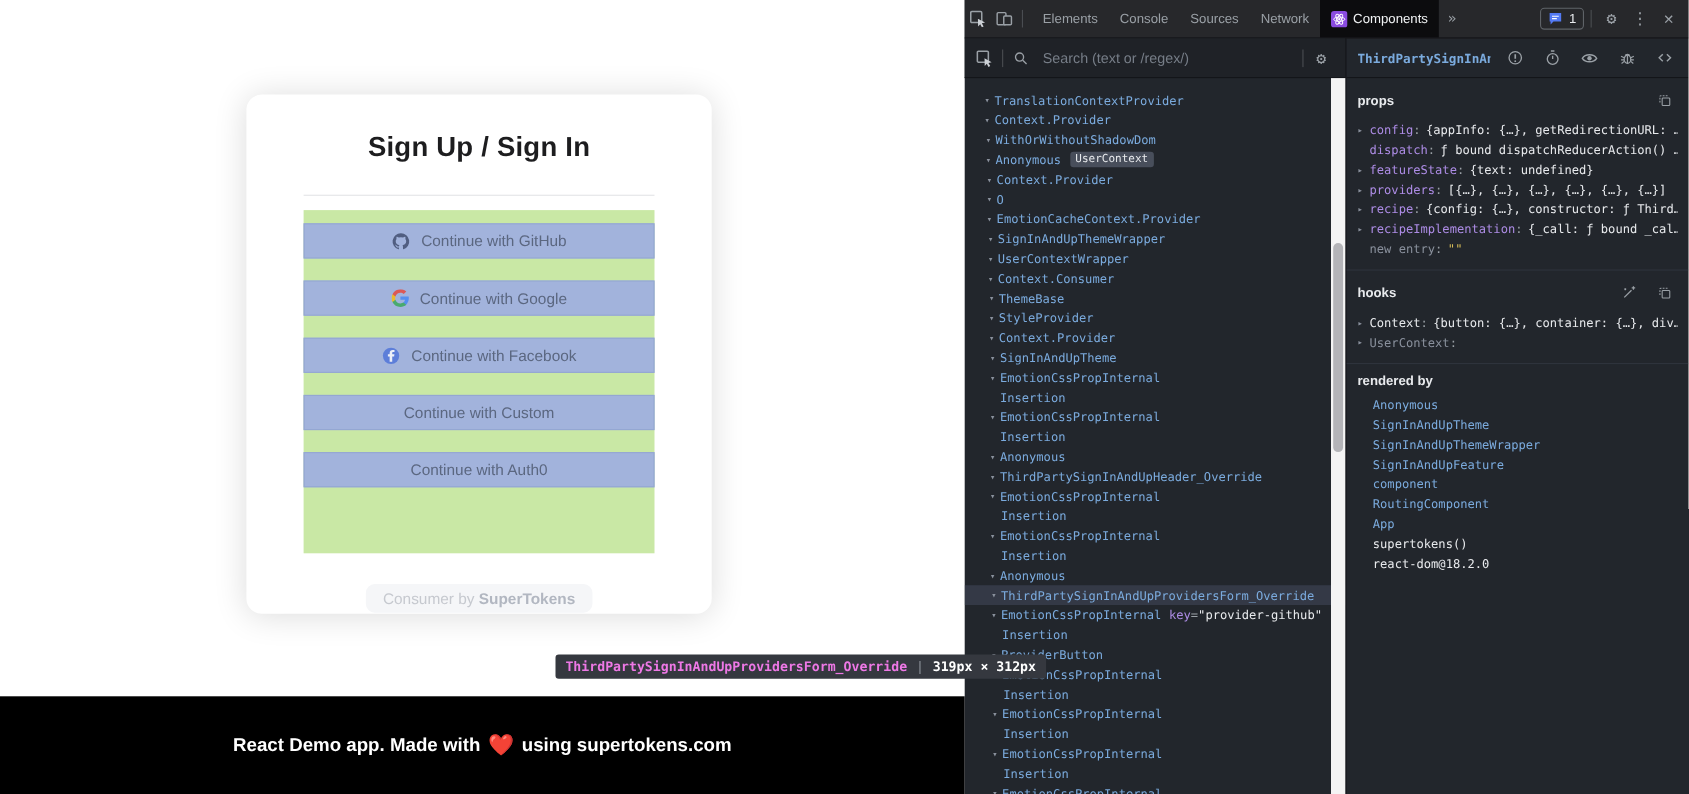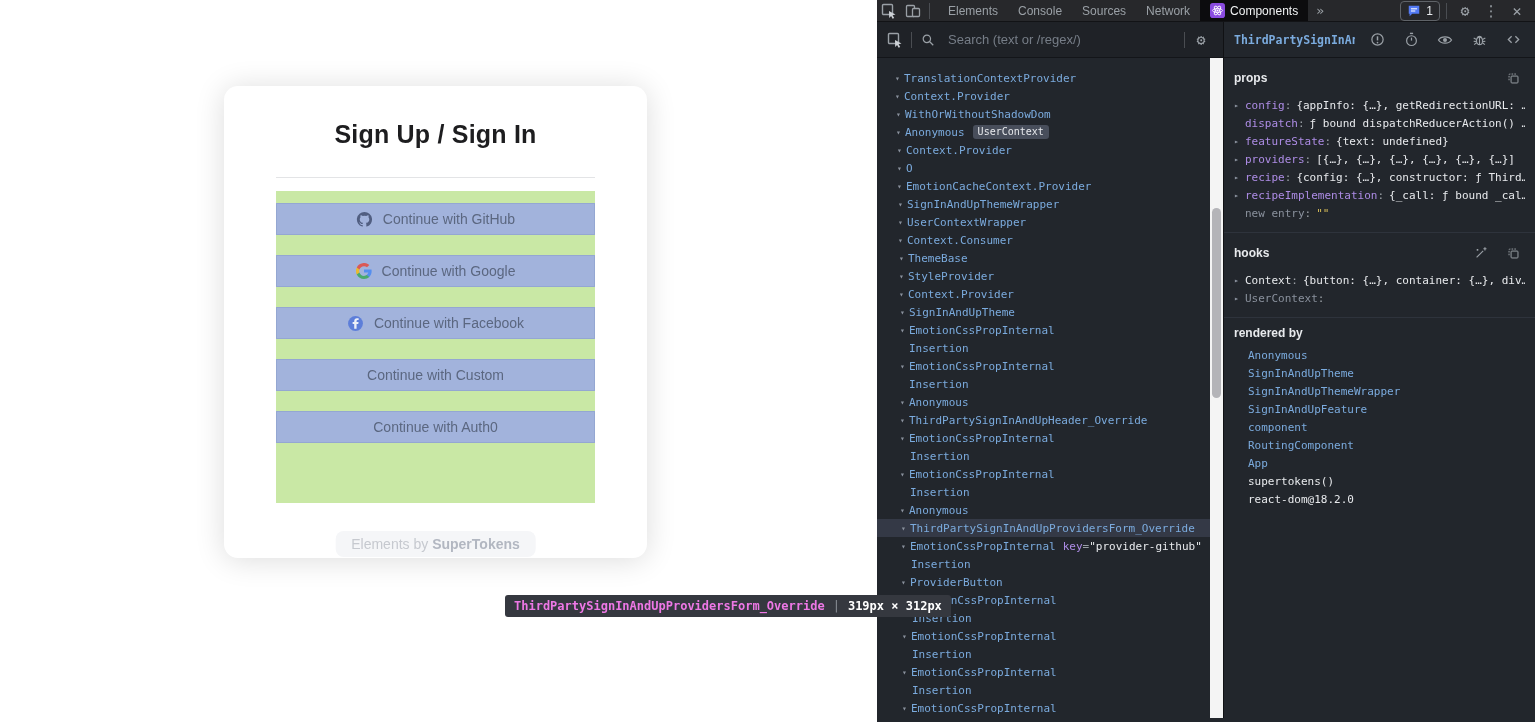--- a/index.html
+++ b/index.html
@@ -34,21 +34,21 @@
         border-radius:8px;padding:5px 16px;font-size:14px;color:#c6c9cf;white-space:nowrap}
   .powered b{color:#b2b7c1;font-weight:700}
   .page-footer{position:absolute;left:0;top:633px;width:877px;height:89px;background:#000;
         display:flex;align-items:center;justify-content:center;gap:7px}
   .page-footer span{color:#fff;font-size:17px;font-weight:700}
   .page-footer .heart{color:var(--heart_red);font-size:19px}
 
   
   .devtools{position:absolute;left:877px;top:0;width:658px;height:722px;background:#22262c;
         font-family:"DejaVu Sans Mono",monospace;color:#e8eaed}
-  .dt-tabbar{height:22px;background:#27282b;display:flex;align-items:center;border-bottom:1px solid #121316}
+  .dt-tabbar{height:35px;background:#27282b;display:flex;align-items:center;border-bottom:1px solid #121316}
   .icon-btn{display:flex;align-items:center;justify-content:center;width:24px;height:24px;flex:none;cursor:pointer}
   .vdiv{width:1px;height:16px;background:#4a4d52;margin:0 4px;flex:none}
   .dt-tabs{display:flex;align-items:stretch;height:100%;margin-left:4px}
   .dt-tab{display:flex;align-items:center;gap:5px;padding:0 10px;color:#9aa0a6;font-size:12px;
         font-family:"Liberation Sans",sans-serif;cursor:pointer;white-space:nowrap}
   .dt-tab.active{background:#0c0c0e;color:#f1f3f4}
   .chev{color:#9aa0a6;font-size:13px;padding:0 8px;cursor:pointer}
   .dt-tab-right{margin-left:auto;display:flex;align-items:center;gap:2px;padding-right:6px}
   .fb-badge{display:flex;align-items:center;gap:5px;border:1px solid #5f6368;border-radius:4px;
         padding:2px 6px;color:#e8eaed;font-size:12px;font-family:"Liberation Sans",sans-serif;cursor:pointer}
@@ -133,23 +133,28 @@
           <button class="provider-btn">
             <span>Continue with Auth0</span>
           </button>
         </div>
       <div class="inspect-tooltip">
         <span class="tt-name">ThirdPartySignInAndUpProvidersForm_Override</span>
         <span class="tt-sep">|</span>
         <span class="tt-size">319px × 312px</span>
       </div>
       <div class="powered">
-        <span>Elements by</span>
+        <span>Consumer by</span>
         <b>SuperTokens</b>
       </div>
+    </div>
+    <div class="page-footer">
+      <span>React Demo app. Made with</span>
+      <span class="heart">❤️</span>
+      <span>using supertokens.com</span>
     </div>
   </div>
 
   <div class="devtools">
 
     <div class="dt-tabbar">
       <div class="icon-btn">
         <svg width="16" height="16" viewBox="0 0 16 16">
             <rect x="1.5" y="1.5" width="10" height="10" rx="1" fill="none" stroke="#9aa0a6" stroke-width="1.4"></rect>
             <path d="M8 8 L14.5 11.5 L11.6 12.2 L13.2 15 L11.6 15.8 L10.1 13 L8.2 15 Z" fill="#cdd1d6"></path>

